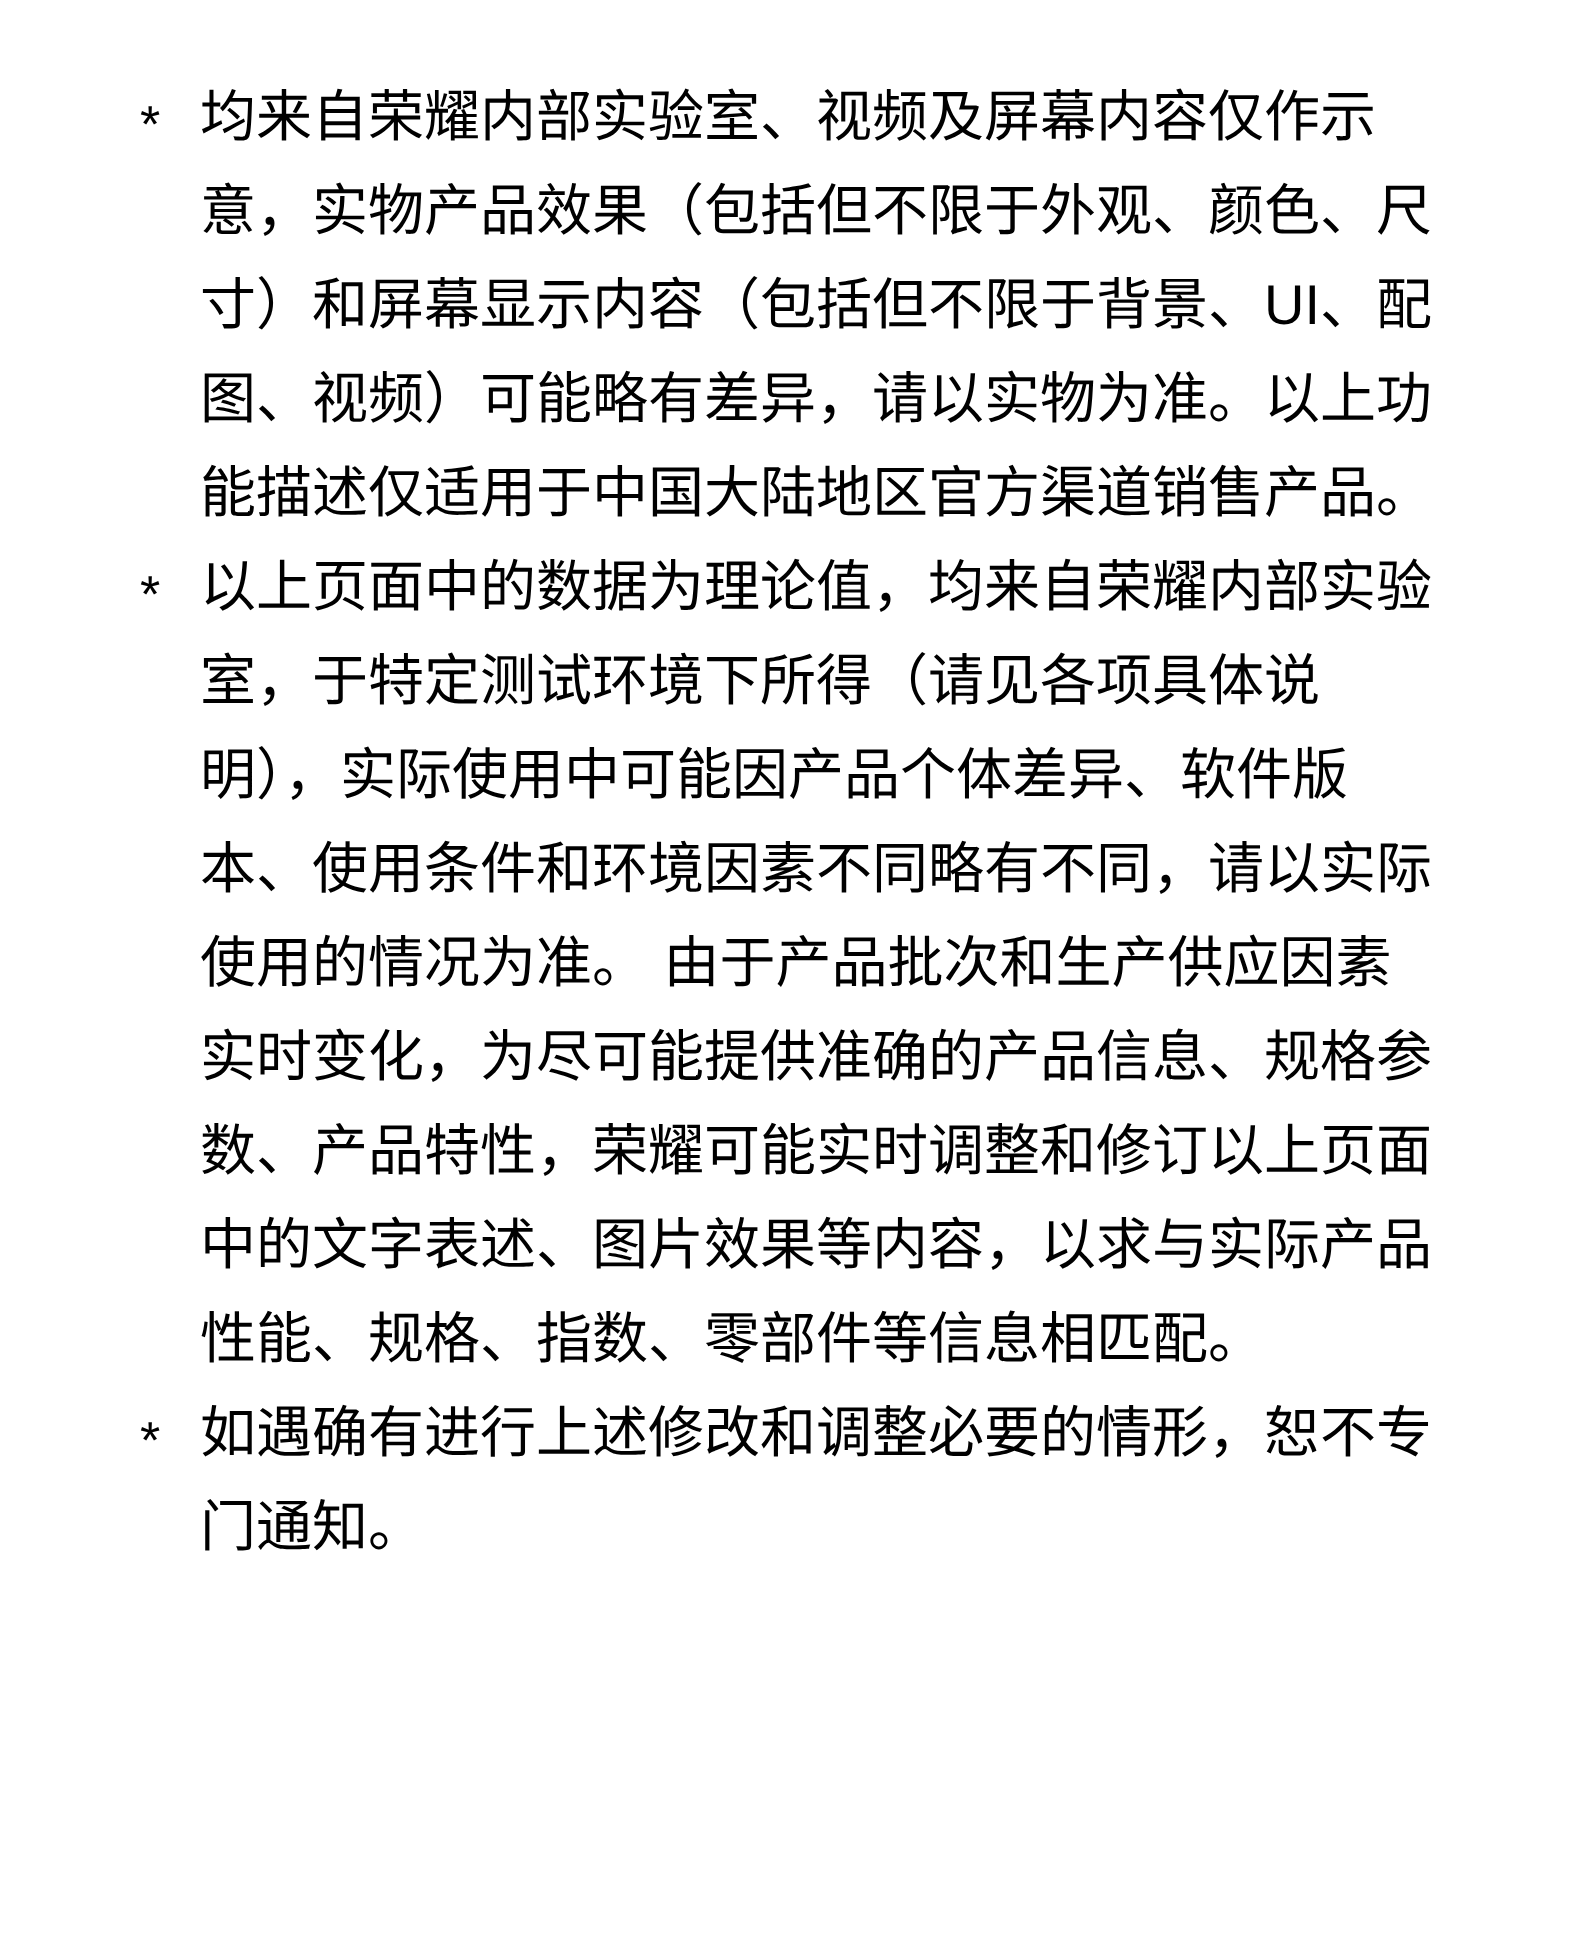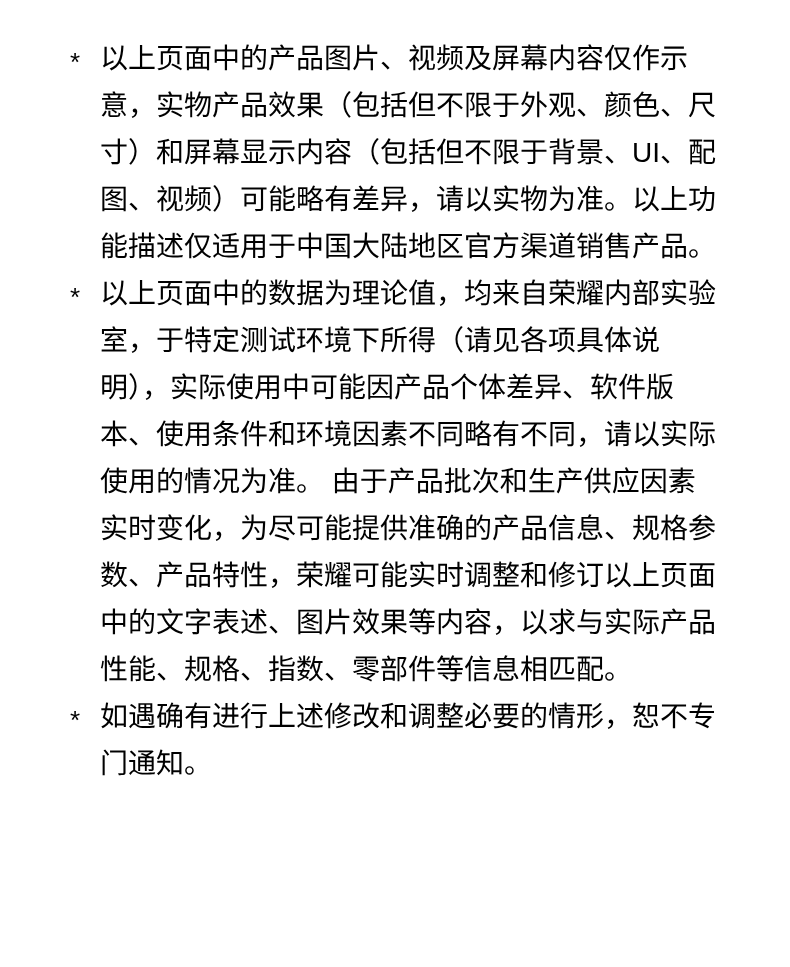--- a/index.html
+++ b/index.html
@@ -43,21 +43,21 @@
     color: #000000;
   }
 </style>
 </head>
 <body>
 
 <div class="page" style="background: rgb(255, 255, 255);">
   <ul class="disclaimer-list" style="color: rgb(0, 0, 0);">
     <li class="disclaimer-item">
       <span class="marker">*</span>
-      <span class="text">以上页面中的产品图片、视频及屏幕内容仅作示意，实物产品效果（包括但不限于外观、颜色、尺寸）和屏幕显示内容（包括但不限于背景、UI、配图、视频）可能略有差异，请以实物为准。以上功能描述仅适用于中国大陆地区官方渠道销售产品。</span>
+      <span class="text">均来自荣耀内部实验室、视频及屏幕内容仅作示意，实物产品效果（包括但不限于外观、颜色、尺寸）和屏幕显示内容（包括但不限于背景、UI、配图、视频）可能略有差异，请以实物为准。以上功能描述仅适用于中国大陆地区官方渠道销售产品。</span>
     </li>
     <li class="disclaimer-item">
       <span class="marker">*</span>
       <span class="text">以上页面中的数据为理论值，均来自荣耀内部实验室，于特定测试环境下所得（请见各项具体说明），实际使用中可能因产品个体差异、软件版本、使用条件和环境因素不同略有不同，请以实际使用的情况为准。 由于产品批次和生产供应因素实时变化，为尽可能提供准确的产品信息、规格参数、产品特性，荣耀可能实时调整和修订以上页面中的文字表述、图片效果等内容，以求与实际产品性能、规格、指数、零部件等信息相匹配。</span>
     </li>
     <li class="disclaimer-item">
       <span class="marker">*</span>
       <span class="text">如遇确有进行上述修改和调整必要的情形，恕不专门通知。</span>
     </li>
   </ul>

